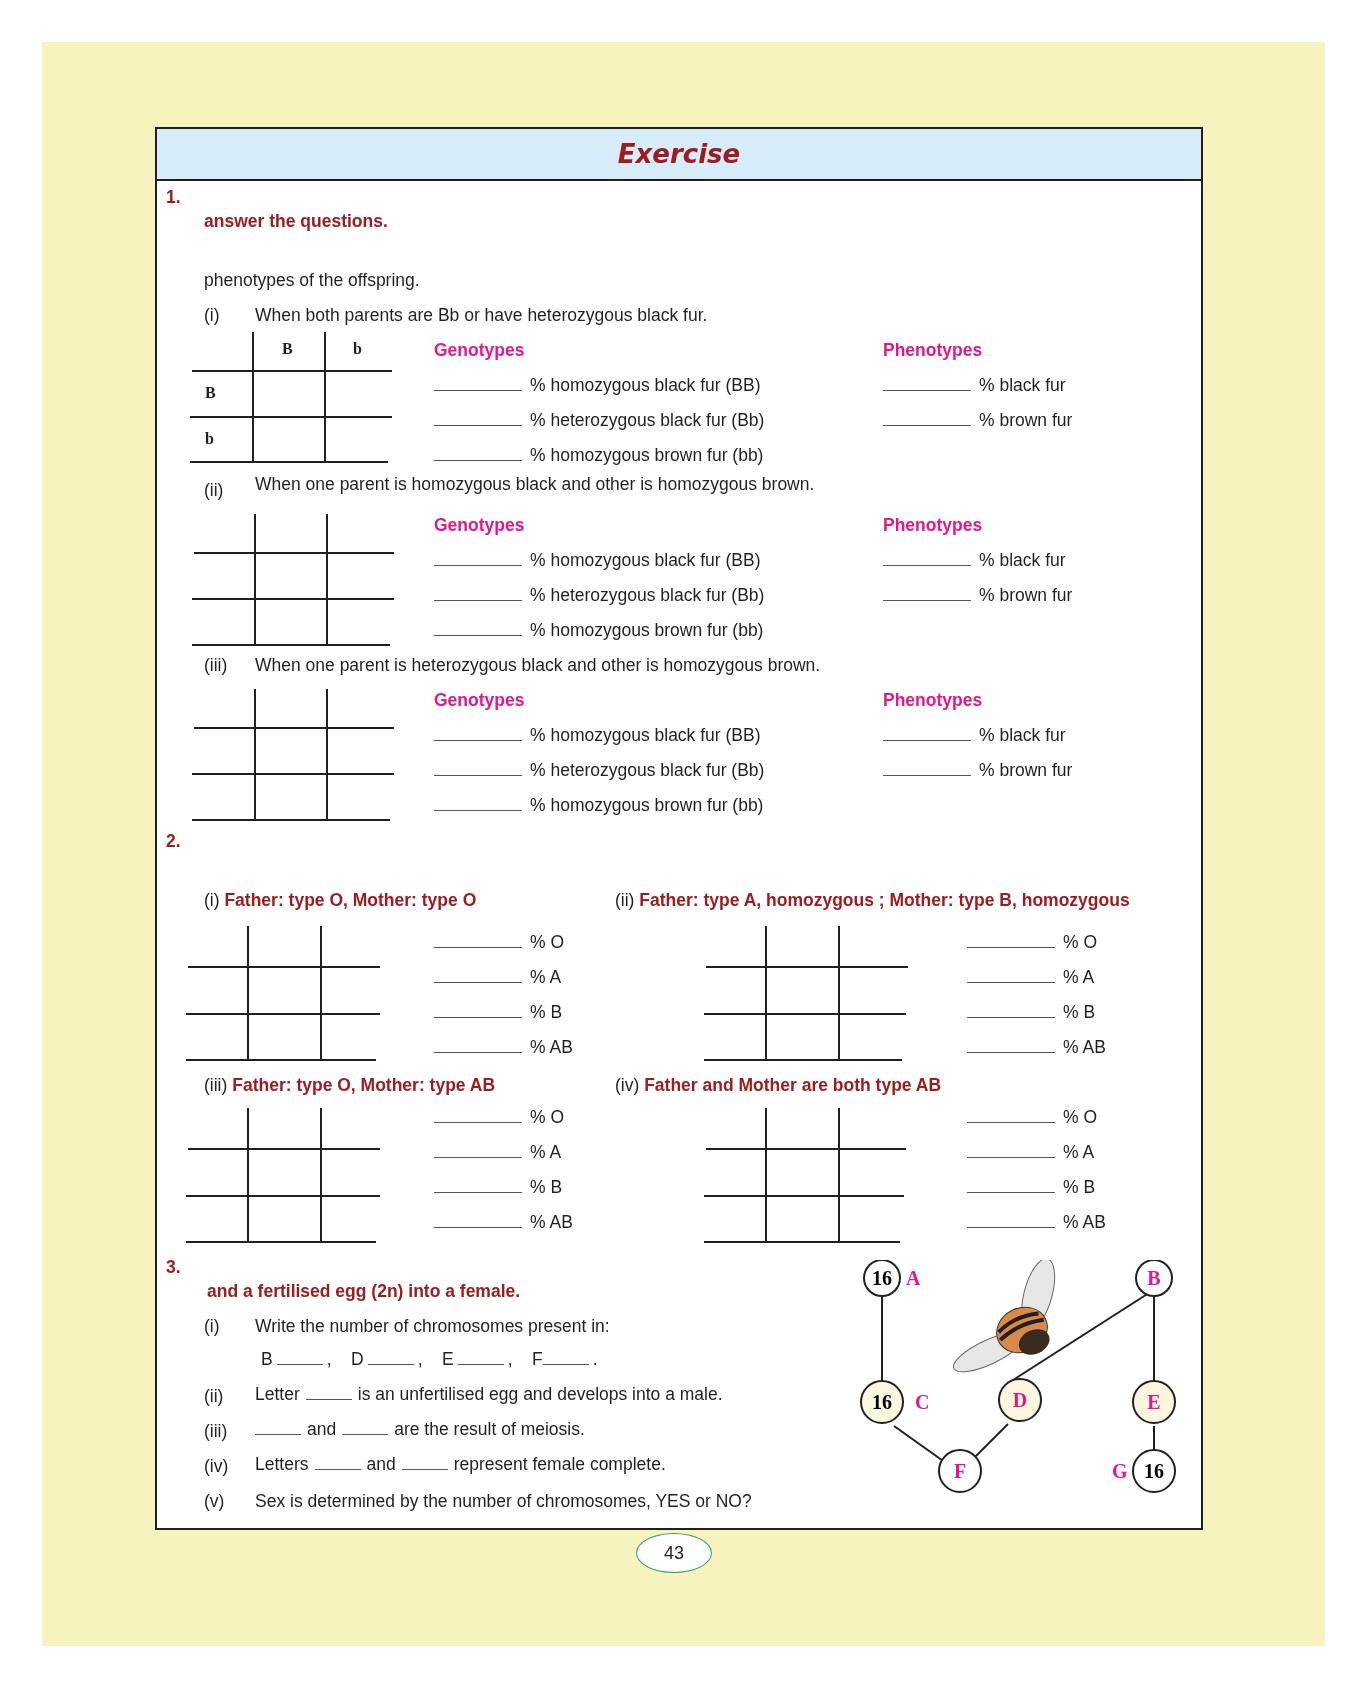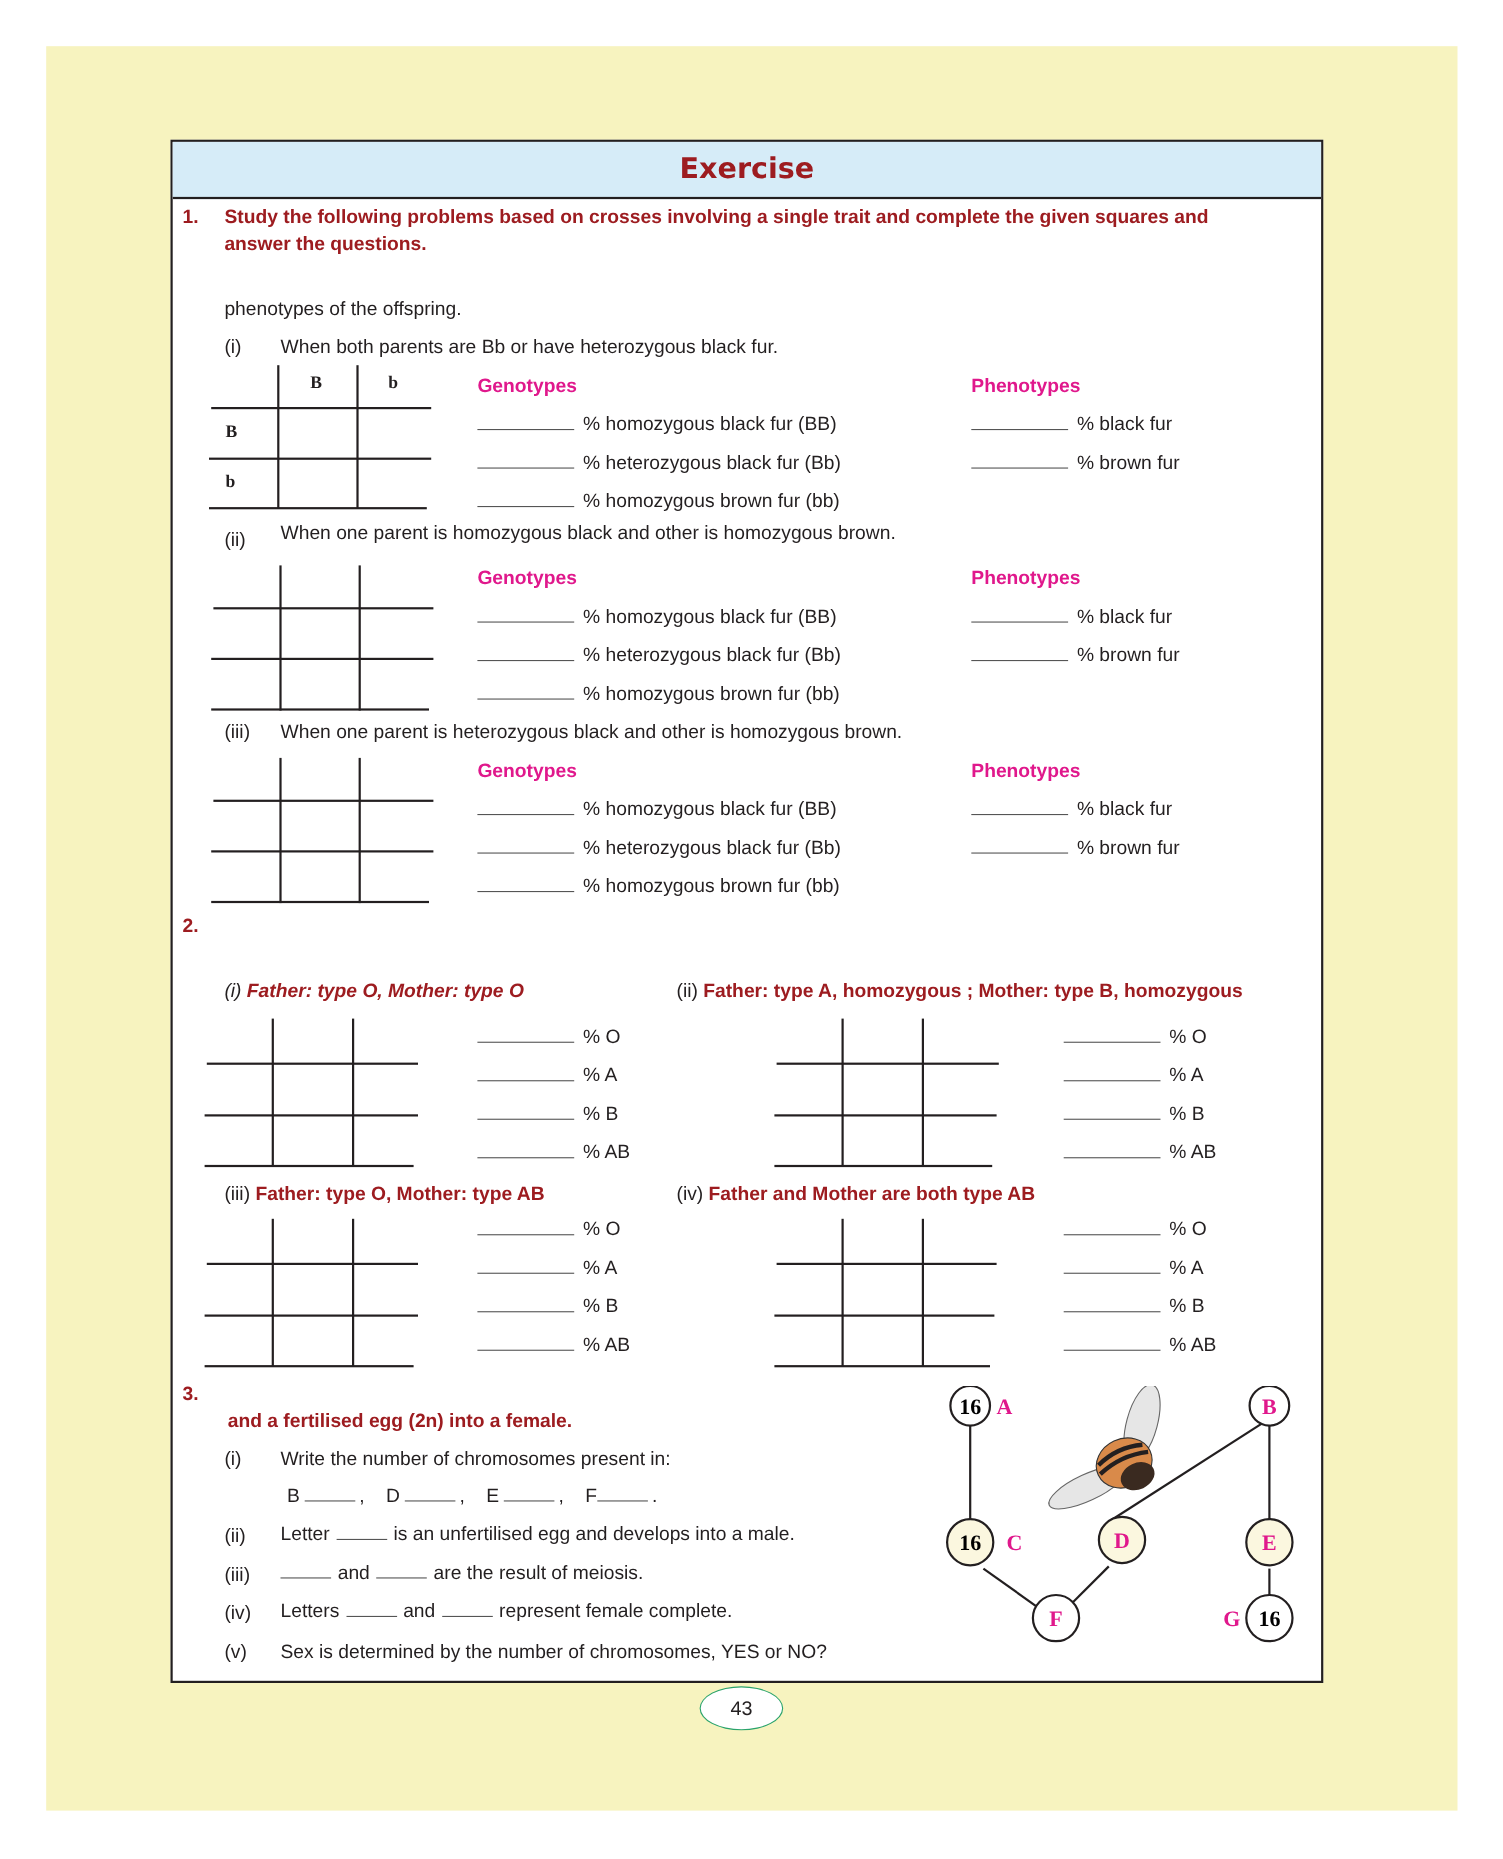--- a/index.html
+++ b/index.html
@@ -1,20 +1,20 @@
 <!DOCTYPE html>
 <html><head>
 <meta charset="utf-8">
 <style>
   html, body { margin:0; padding:0; }
   body { width:1366px; height:1690px; background:#ffffff; position:relative; font-family:"Liberation Sans", sans-serif; color:#231f20; }
   .page-bg { position:absolute; left:42px; top:42px; width:1283px; height:1604px; background:#f7f3bf; }
   .box { position:absolute; left:155px; top:127px; width:1048px; height:1403px; background:#fff; border:2px solid #231f20; box-sizing:border-box; }
   .hdr { position:absolute; left:0; top:0; right:0; height:50px; background:#d6ecf8; border-bottom:2px solid #231f20; display:flex; align-items:center; justify-content:center; }
-  .hdr-title { font-family:"DejaVu Sans", sans-serif; font-weight:bold; color:#9d1c20; font-size:26px; }
+  .hdr-title { font-family:"DejaVu Sans", sans-serif; font-style:italic; font-weight:bold; color:#9d1c20; font-size:26px; }
   .abs { position:absolute; }
   .q { color:#9d1c20; font-weight:bold; font-size:17.5px; line-height:24px; }
   .t { font-size:17.5px; line-height:24px; color:#231f20; }
   .pink { color:#e0188c; font-weight:bold; font-size:17.5px; }
   .line { display:inline-block; border-bottom:1.5px solid #555; vertical-align:baseline; }
   .blank { width:88px; height:1px; margin-right:8px; }
   .sblank { width:46px; margin:0 4px; }
   .grid { position:absolute; }
   .grid .h, .grid .v { position:absolute; background:#231f20; }
   .grid .h { height:2px; }
@@ -32,21 +32,21 @@
 <div class="page-bg"></div>
 
 <div class="box">
   <div class="hdr">
     <span class="hdr-title">Exercise</span>
   </div>
 </div>
 
 <div class="abs q" style="left:166px;top:185px;">1.</div>
 <div class="abs q" style="left:204px;top:185px;width:972px;text-align:justify;">
-  <span>Study the following problems based on crosses involving a single trait and complete the given squares and</span><br>
+  <br>
   <span>answer the questions.</span>
 </div>
 <div class="abs t" style="left:204px;top:244px;width:972px;">
   <br>
   <span>phenotypes of the offspring.</span>
 </div>
 
 <div class="abs t" style="left:204px;top:303px;">(i)</div>
 <div class="abs t" style="left:255px;top:303px;">When both parents are Bb or have heterozygous black fur.</div>
 
@@ -147,21 +147,21 @@
 <div class="row" style="left:883px;top:760px;">
     <span class="line blank"></span>
     <span>% brown fur</span>
   </div>
 
 <div class="abs q" style="left:166px;top:829px;">2.</div>
 <div class="abs q" style="left:204px;top:829px;width:972px;text-align:justify;">
   <br>
 </div>
 
-<div class="abs" style="left:204px;top:888px;font-size:17.5px;font-style:italic;">
+<div class="abs" style="left:204px;top:888px;font-size:17.5px;">
   <span class="t">(i)</span>
   <span class="q">Father: type O, Mother: type O</span>
 </div>
 <div class="abs" style="left:615px;top:888px;font-size:17.5px;">
   <span class="t">(ii)</span>
   <span class="q">Father: type A, homozygous ; Mother: type B, homozygous</span>
 </div>
 
 <div class="grid" style="left:186px;top:926px;">
   <div class="v" style="left:61px;top:0;height:134px;"></div>

